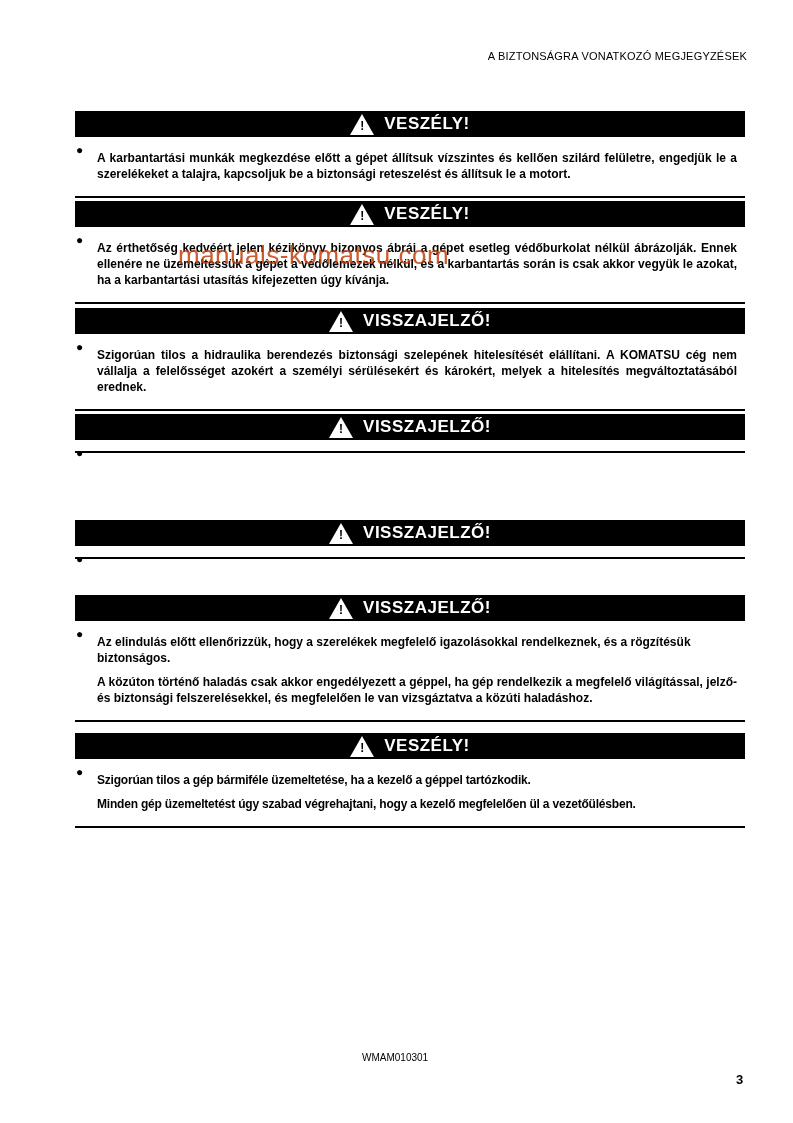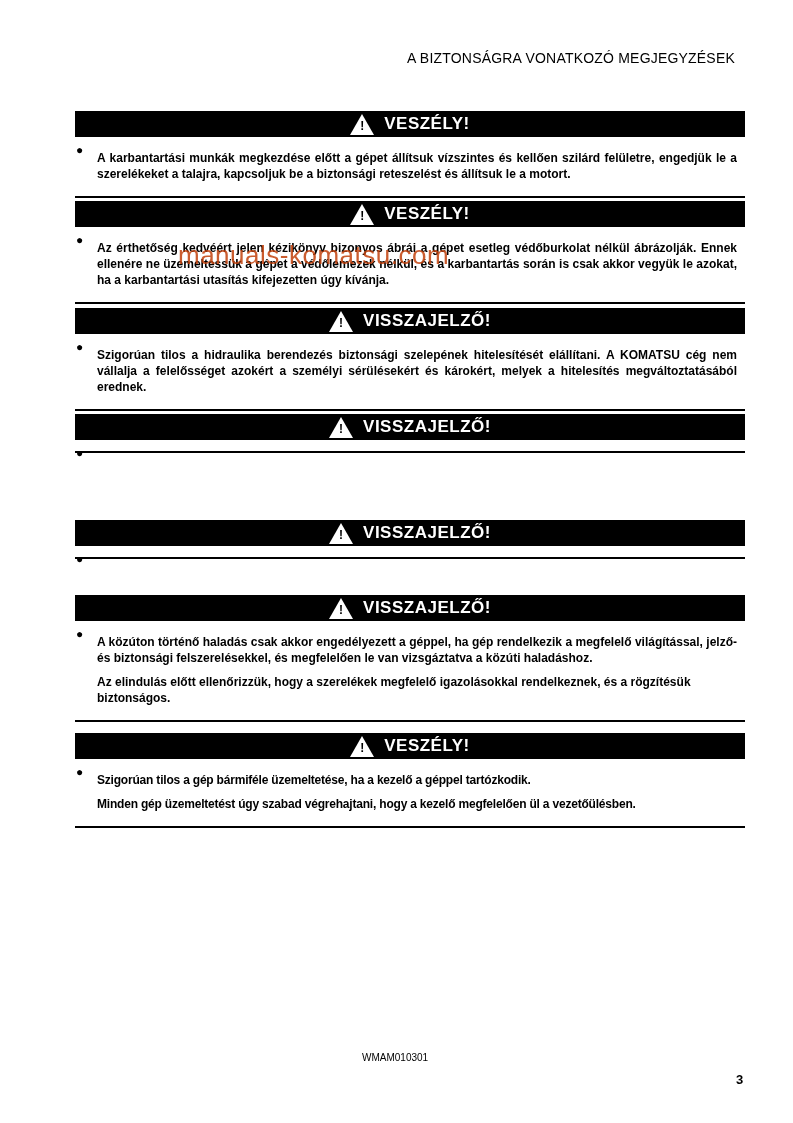--- a/index.html
+++ b/index.html
@@ -1,17 +1,17 @@
 <!DOCTYPE html>
 <html><head>
 <meta charset="utf-8">
 <style>
   html, body { margin:0; padding:0; background:#ffffff; }
   body { width:793px; height:1123px; position:relative; overflow:hidden; font-family:"Liberation Sans", sans-serif; color:#000; }
-  .page-header { position:absolute; top:50px; right:58px; font-size:14px; letter-spacing:0.2px; }
+  .page-header { position:absolute; top:50px; right:46px; font-size:11px; letter-spacing:0.2px; }
   .block { position:absolute; left:75px; width:670px; }
   .bar { background:#000; color:#fff; height:26px; display:flex; align-items:center; justify-content:center; font-weight:bold; font-size:17px; letter-spacing:0.5px; }
   .bar .tri { width:0; height:0; border-left:12px solid transparent; border-right:12px solid transparent; border-bottom:21px solid #fff; position:relative; margin-right:10px; }
   .bar .tri span { position:absolute; left:-2px; top:5px; color:#000; font-size:12px; font-weight:bold; line-height:14px; }
   .body { font-size:12px; font-weight:bold; line-height:16px; padding:5px 0 6px 14px; position:relative; text-align:justify; border-bottom:2px solid #000; }
   .body .bullet { position:absolute; left:1px; top:5px; font-size:12px; }
   .body p { margin:8px; }
   .body.cond { font-weight:bold; letter-spacing:-0.2px; }
   .watermark { position:absolute; left:178px; top:240px; font-size:26px; color:#c2410c; opacity:0.85; font-family:"Liberation Sans", sans-serif; letter-spacing:0.5px; pointer-events:none; }
   .footer-code { position:absolute; top:1052px; left:362px; font-size:10px; }
@@ -87,22 +87,22 @@
 
 <div class="block" style="top:595px;">
   <div class="bar">
     <div class="tri">
         <span>!</span>
       </div>
     <span>VISSZAJELZŐ!</span>
   </div>
   <div class="body">
     <span class="bullet">●</span>
+    <p style="text-align:left;">Az elindulás előtt ellenőrizzük, hogy a szerelékek megfelelő igazolásokkal rendelkeznek, és a rögzítésük biztonságos.</p>
     <p>A közúton történő haladás csak akkor engedélyezett a géppel, ha gép rendelkezik a megfelelő világítással, jelző- és biztonsági felszerelésekkel, és megfelelően le van vizsgáztatva a közúti haladáshoz.</p>
-    <p style="text-align:left;">Az elindulás előtt ellenőrizzük, hogy a szerelékek megfelelő igazolásokkal rendelkeznek, és a rögzítésük biztonságos.</p>
   </div>
 </div>
 
 <div class="block" style="top:733px;">
   <div class="bar">
     <div class="tri">
         <span>!</span>
       </div>
     <span>VESZÉLY!</span>
   </div>

